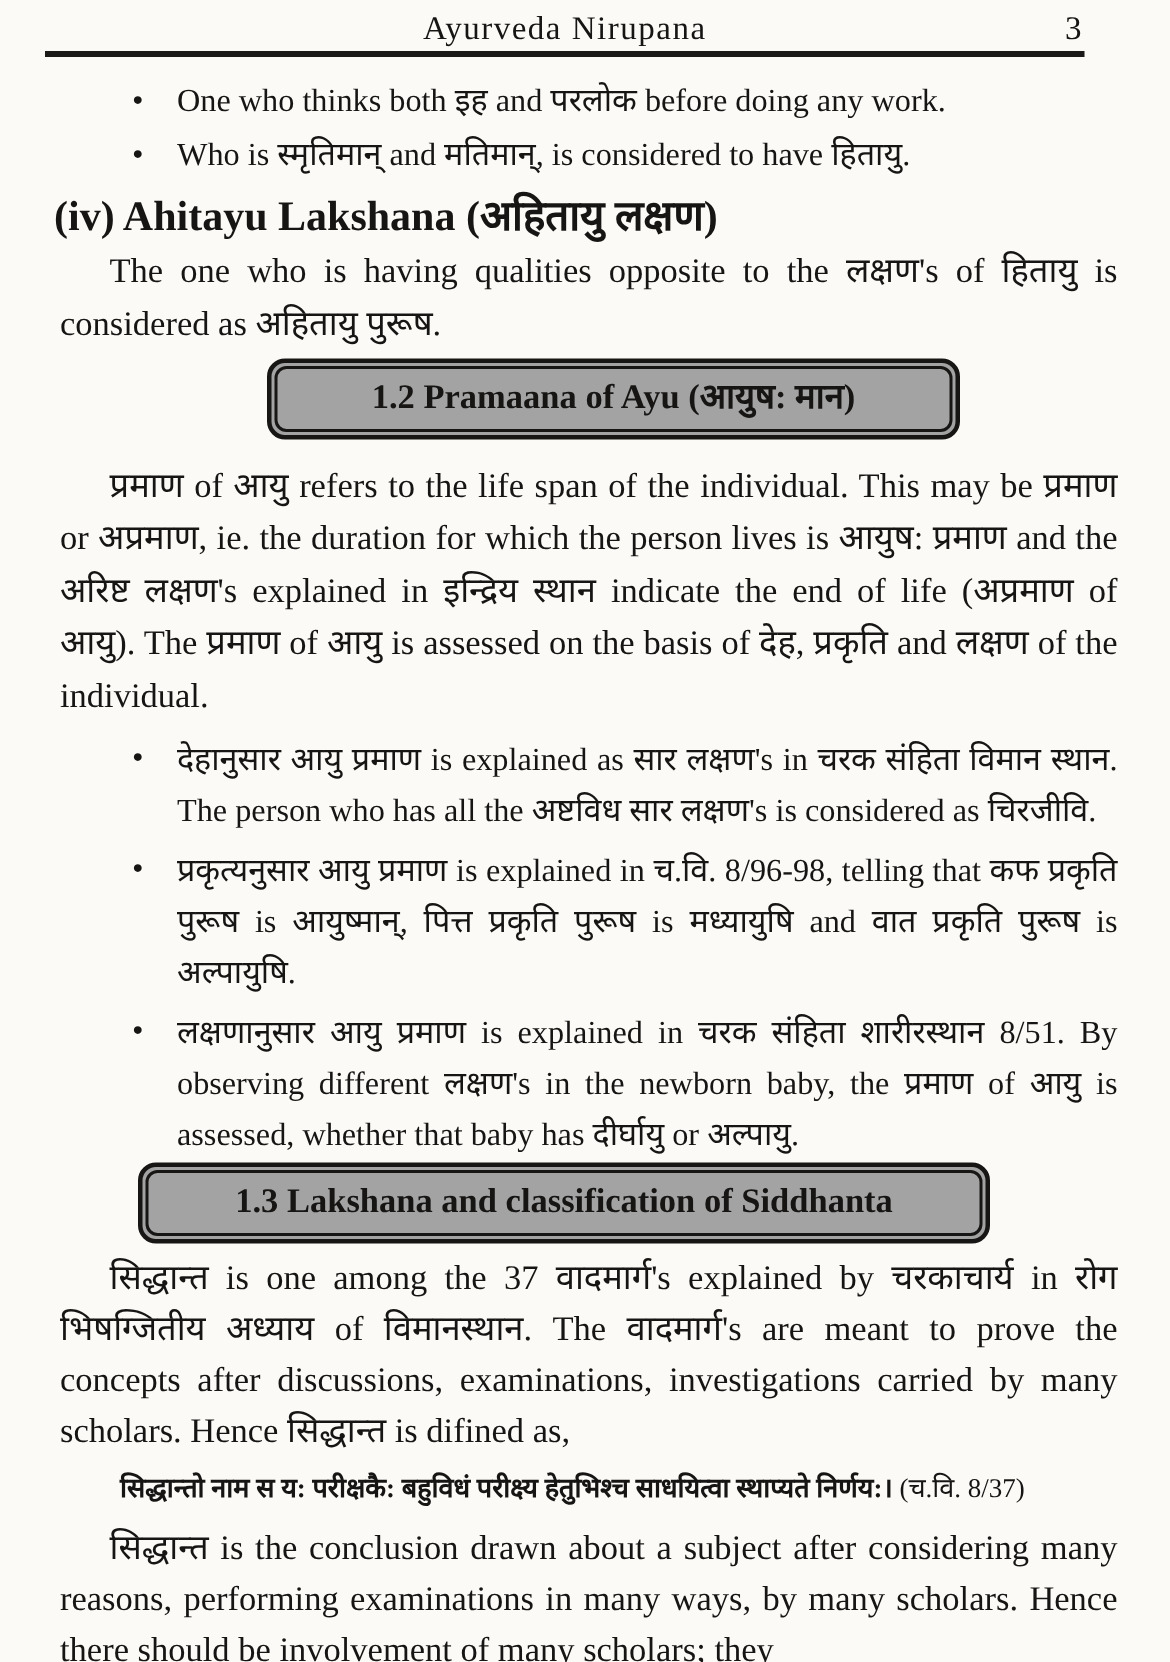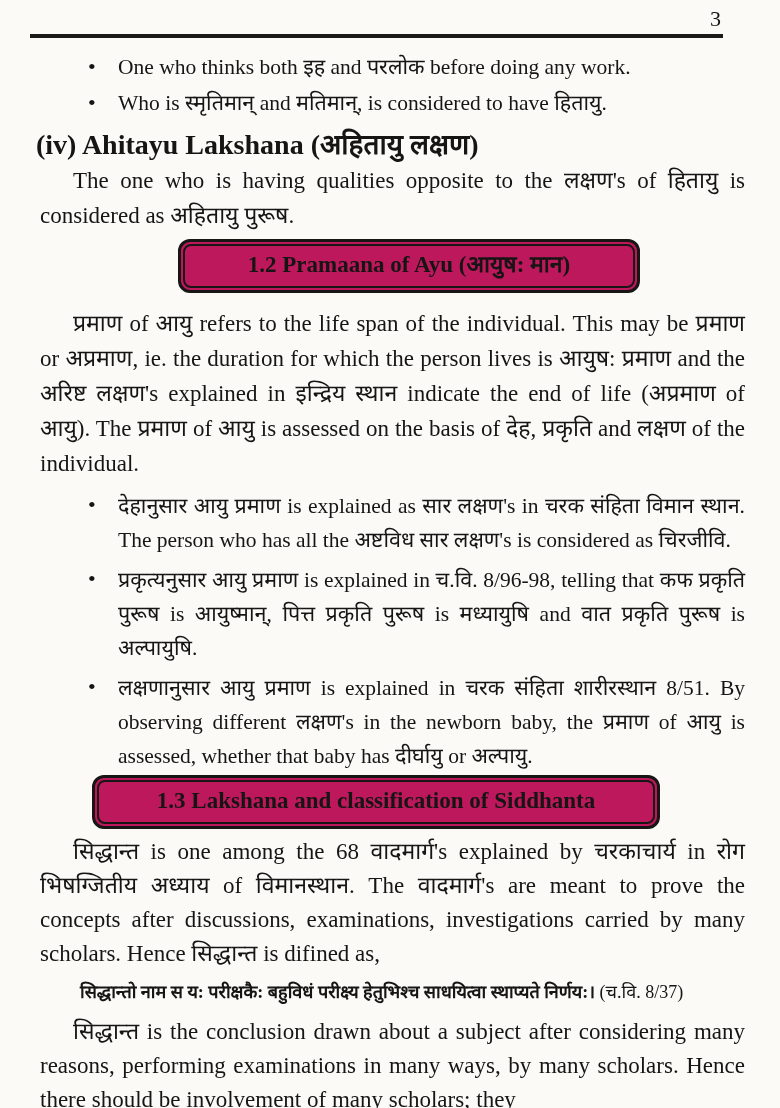--- a/index.html
+++ b/index.html
@@ -63,21 +63,21 @@
     margin: 8px 0 2px -4px;
     font-size: 28px; font-weight: bold;
     line-height: 32px;
   }
 
   
   .secbox {
     border: 3px solid #171614;
     border-radius: 12px;
     padding: 2px;
-    background: #be185d;
+    background: #a3a3a3;
   }
   .secbox-inner {
     border: 2px solid #171614;
     border-radius: 8px;
     text-align: center;
     font-weight: bold;
     font-size: 23px;
     line-height: 30px;
     padding: 4px 8px 6px 8px;
   }
@@ -98,20 +98,21 @@
   .shloka .citation { font-weight: normal; }
 
   .para-final { margin-top: 6px; line-height: 34px; }
 </style>
 </head>
 <body>
 
 <div class="page">
 
   <div class="header">
+    <div class="header-title">Ayurveda Nirupana</div>
     <div class="header-pagenum">3</div>
   </div>
 
   <ul class="toplist">
     <li>
       <span class="bullet">•</span>
       <span>One who thinks both इह and परलोक before doing any work.</span>
     </li>
     <li>
       <span class="bullet">•</span>
@@ -140,19 +141,19 @@
     <li>
       <span class="bullet">•</span>
       <span>लक्षणानुसार आयु प्रमाण is explained in चरक संहिता शारीरस्थान 8/51. By observing different लक्षण's in the newborn baby, the प्रमाण of आयु is assessed, whether that baby has दीर्घायु or अल्पायु.</span>
     </li>
   </ul>
 
   <div class="secbox secbox-13">
     <div class="secbox-inner">1.3 Lakshana and classification of Siddhanta</div>
   </div>
 
-  <p class="indent para-13">सिद्धान्त is one among the 68 वादमार्ग's explained by चरकाचार्य in रोग भिषग्जितीय अध्याय of विमानस्थान. The वादमार्ग's are meant to prove the concepts after discussions, examinations, investigations carried by many scholars. Hence सिद्धान्त is difined as,</p>
+  <p class="indent para-13">सिद्धान्त is one among the 37 वादमार्ग's explained by चरकाचार्य in रोग भिषग्जितीय अध्याय of विमानस्थान. The वादमार्ग's are meant to prove the concepts after discussions, examinations, investigations carried by many scholars. Hence सिद्धान्त is difined as,</p>
 
   <p class="shloka"><span>सिद्धान्तो नाम स य: परीक्षकै: बहुविधं परीक्ष्य हेतुभिश्च साधयित्वा स्थाप्यते निर्णय:।</span> <span class="citation">(च.वि. 8/37)</span></p>
 
   <p class="indent para-final">सिद्धान्त is the conclusion drawn about a subject after considering many reasons, performing examinations in many ways, by many scholars. Hence there should be involvement of many scholars; they</p>
 
 </div>
 
 </body></html>

